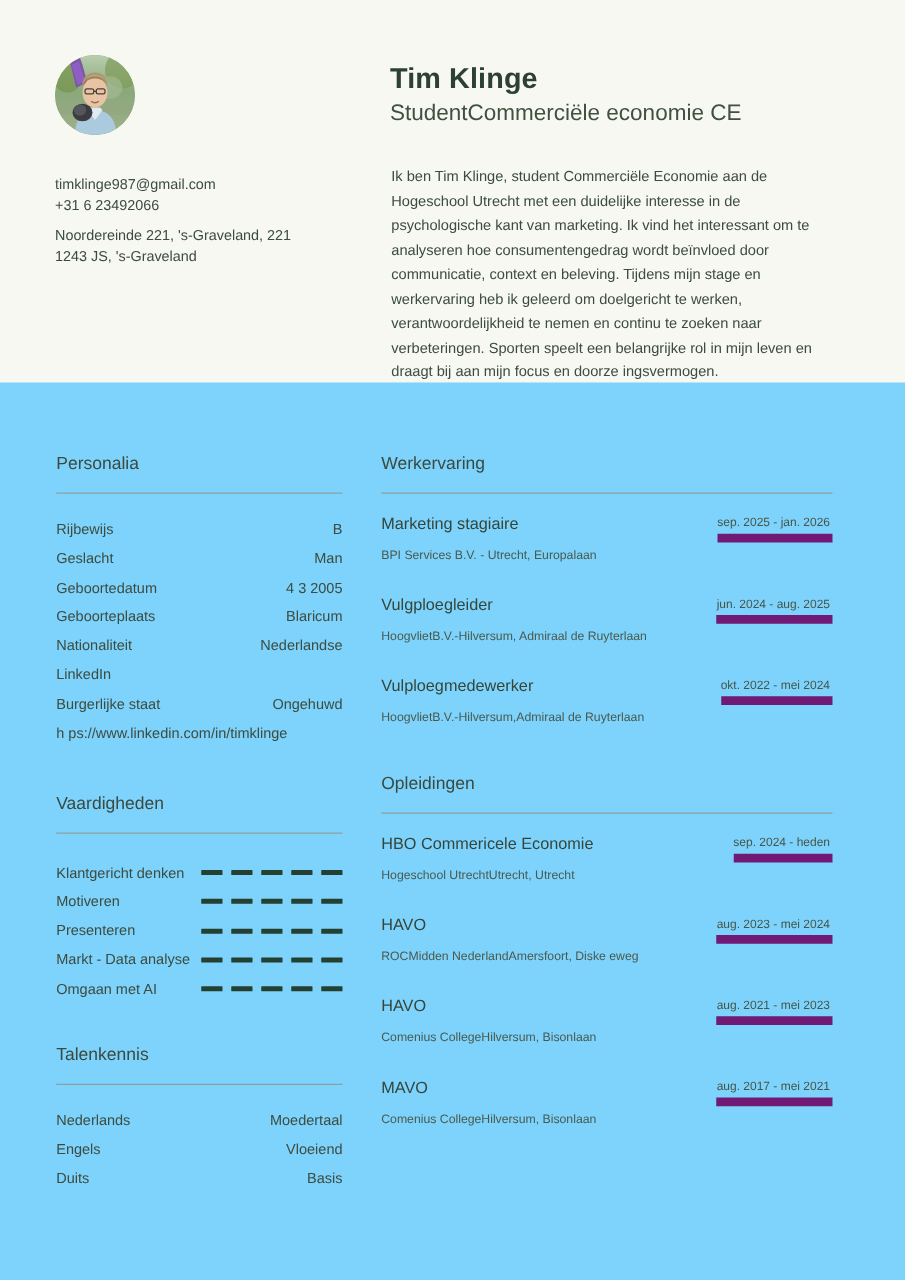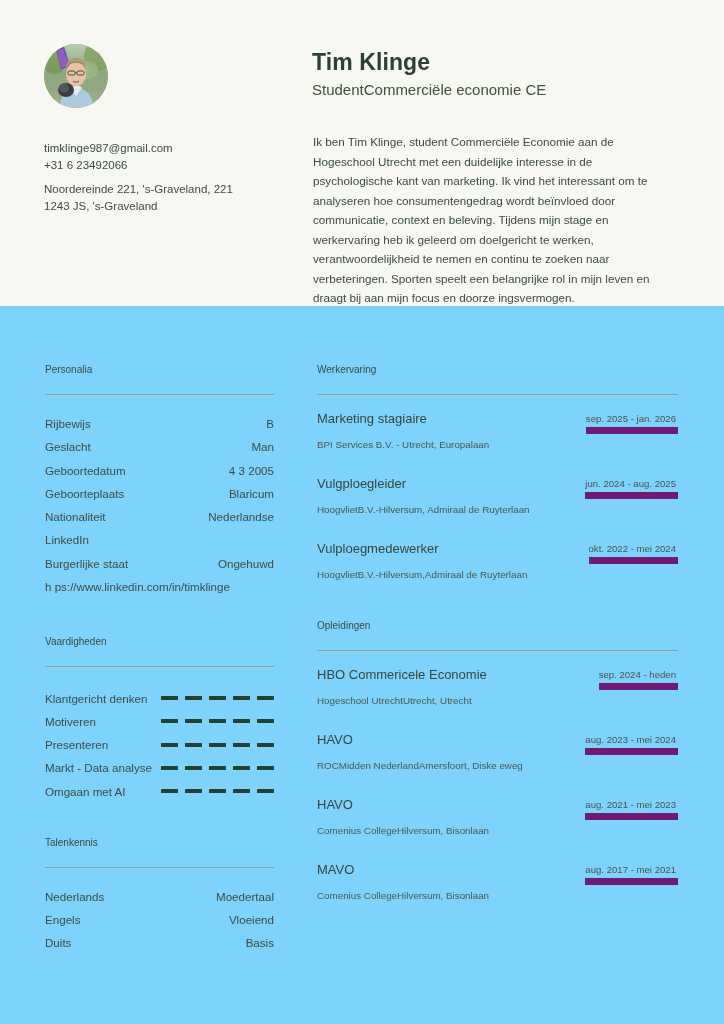--- a/index.html
+++ b/index.html
@@ -47,21 +47,21 @@
   }
   .full-name {
     font-size: 23px;
     font-weight: bold;
     color: #2e4036;
     letter-spacing: 0.1px;
     line-height: 28px;
     margin: 0;
   }
   .job-title {
-    font-size: 15px;
+    font-size: 18px;
     color: #40513f;
     line-height: 20px;
     margin: 4px 0 0 0;
   }
 
   .contact-block {
     position: absolute;
     left: 44px; top: 140px;
     width: 230px;
     font-size: 11.5px;
@@ -81,27 +81,27 @@
   }
 
   
   .col-left {
     position: absolute;
     left: 45px; top: 360px;
     width: 229px;
   }
   .col-right {
     position: absolute;
-    left: 317px; top: 360px;
+    left: 305px; top: 360px;
     width: 361px;
   }
 
   .section { margin-bottom: 0; }
   .section-title {
-    font-size: 10px;
+    font-size: 14px;
     color: #3b4a40;
     line-height: 20px;
     margin: 0;
     font-weight: normal;
   }
   .section-rule {
     height: 1px;
     background: #8fa09a;
     margin-top: 14px;
   }

